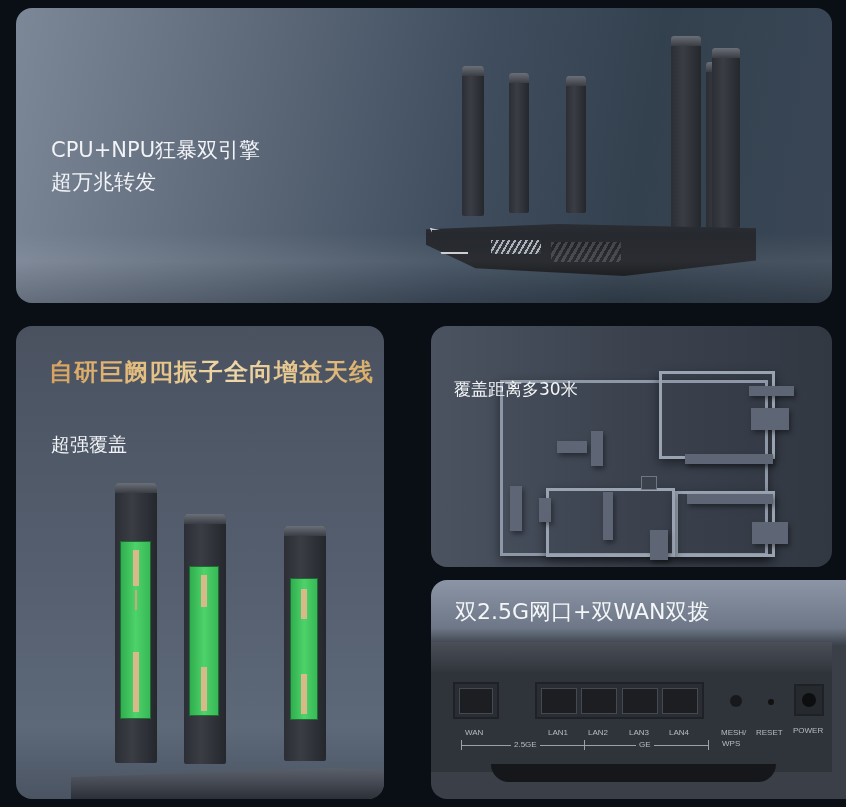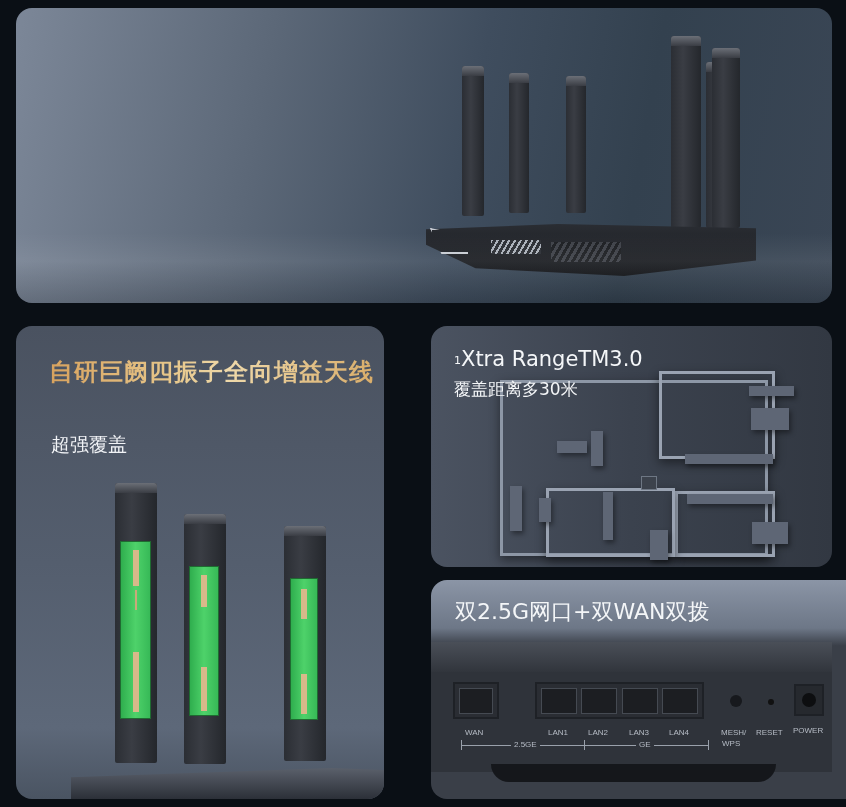--- a/index.html
+++ b/index.html
@@ -28,20 +28,22 @@
   .port-frame{position:absolute;border:2px solid #1e2126;background:#2a2d33;}
   .rj{position:absolute;background:#1c1e22;border:1px solid #454a52;}
   .port-lbl{position:absolute;color:#b6bcc5;font-size:8px;white-space:nowrap;font-family:"Liberation Sans",sans-serif;}
   .wall{position:absolute;border:3px solid #9aa3b2;box-shadow:0 4px 10px rgba(0,0,0,0.45);}
   .furn{position:absolute;background:#5e6675;box-shadow:2px 3px 5px rgba(0,0,0,0.4);}
 </style>
 </head>
 <body>
 
 <div class="panel" id="p-top">
+  <div class="sub" style="left:35px;top:127px;">CPU+NPU狂暴双引擎</div>
+  <div class="sub" style="left:35px;top:159px;">超万兆转发</div>
 
   <div style="position:absolute;left:400px;top:20px;width:410px;height:260px;">
 
     <div class="ant" style="left:46px;top:38px;width:22px;height:150px;"></div>
     <div class="ant" style="left:93px;top:45px;width:20px;height:140px;"></div>
     <div class="ant" style="left:150px;top:48px;width:20px;height:137px;"></div>
     <div class="ant" style="left:290px;top:34px;width:28px;height:166px;transform:none;"></div>
     <div class="ant" style="left:255px;top:8px;width:30px;height:192px;"></div>
     <div class="ant" style="left:296px;top:20px;width:28px;height:180px;"></div>
 
@@ -96,23 +98,20 @@
     <div class="furn" style="left:256px;top:168px;width:86px;height:10px;"></div>
     <div class="furn" style="left:321px;top:196px;width:36px;height:22px;"></div>
     <div class="furn" style="left:126px;top:115px;width:30px;height:12px;"></div>
     <div class="furn" style="left:160px;top:105px;width:12px;height:35px;"></div>
     <div class="furn" style="left:79px;top:160px;width:12px;height:45px;"></div>
     <div class="furn" style="left:108px;top:172px;width:12px;height:24px;"></div>
     <div class="furn" style="left:172px;top:166px;width:10px;height:48px;"></div>
     <div class="furn" style="left:219px;top:204px;width:18px;height:30px;"></div>
     <div style="position:absolute;left:210px;top:150px;width:14px;height:12px;background:#3c424c;border:1px solid #6e7784;"></div>
   </div>
-  <div class="white-title" style="left:23px;top:18px;font-size:21px;">
-    <sup class="s">1</sup><span>Xtra RangeTM3.0</span>
-  </div>
   <div class="white-title" style="left:23px;top:48px;font-size:17px;">覆盖距离多30米</div>
 </div>
 
 <div class="panel" id="p-ports">
   <div class="white-title" style="left:24px;top:17px;font-size:22px;">双2.5G网口+双WAN双拨</div>
 
   <div style="position:absolute;left:0;top:62px;width:401px;height:157px;">
     <div style="position:absolute;left:0;top:0;width:401px;height:30px;background:linear-gradient(180deg,#4a4f58,#31353c);"></div>
     <div style="position:absolute;left:0;top:30px;width:401px;height:100px;background:#2f333a;"></div>
     <div style="position:absolute;left:60px;top:122px;width:285px;height:18px;background:#15171b;border-radius:0 0 20px 20px;"></div>

